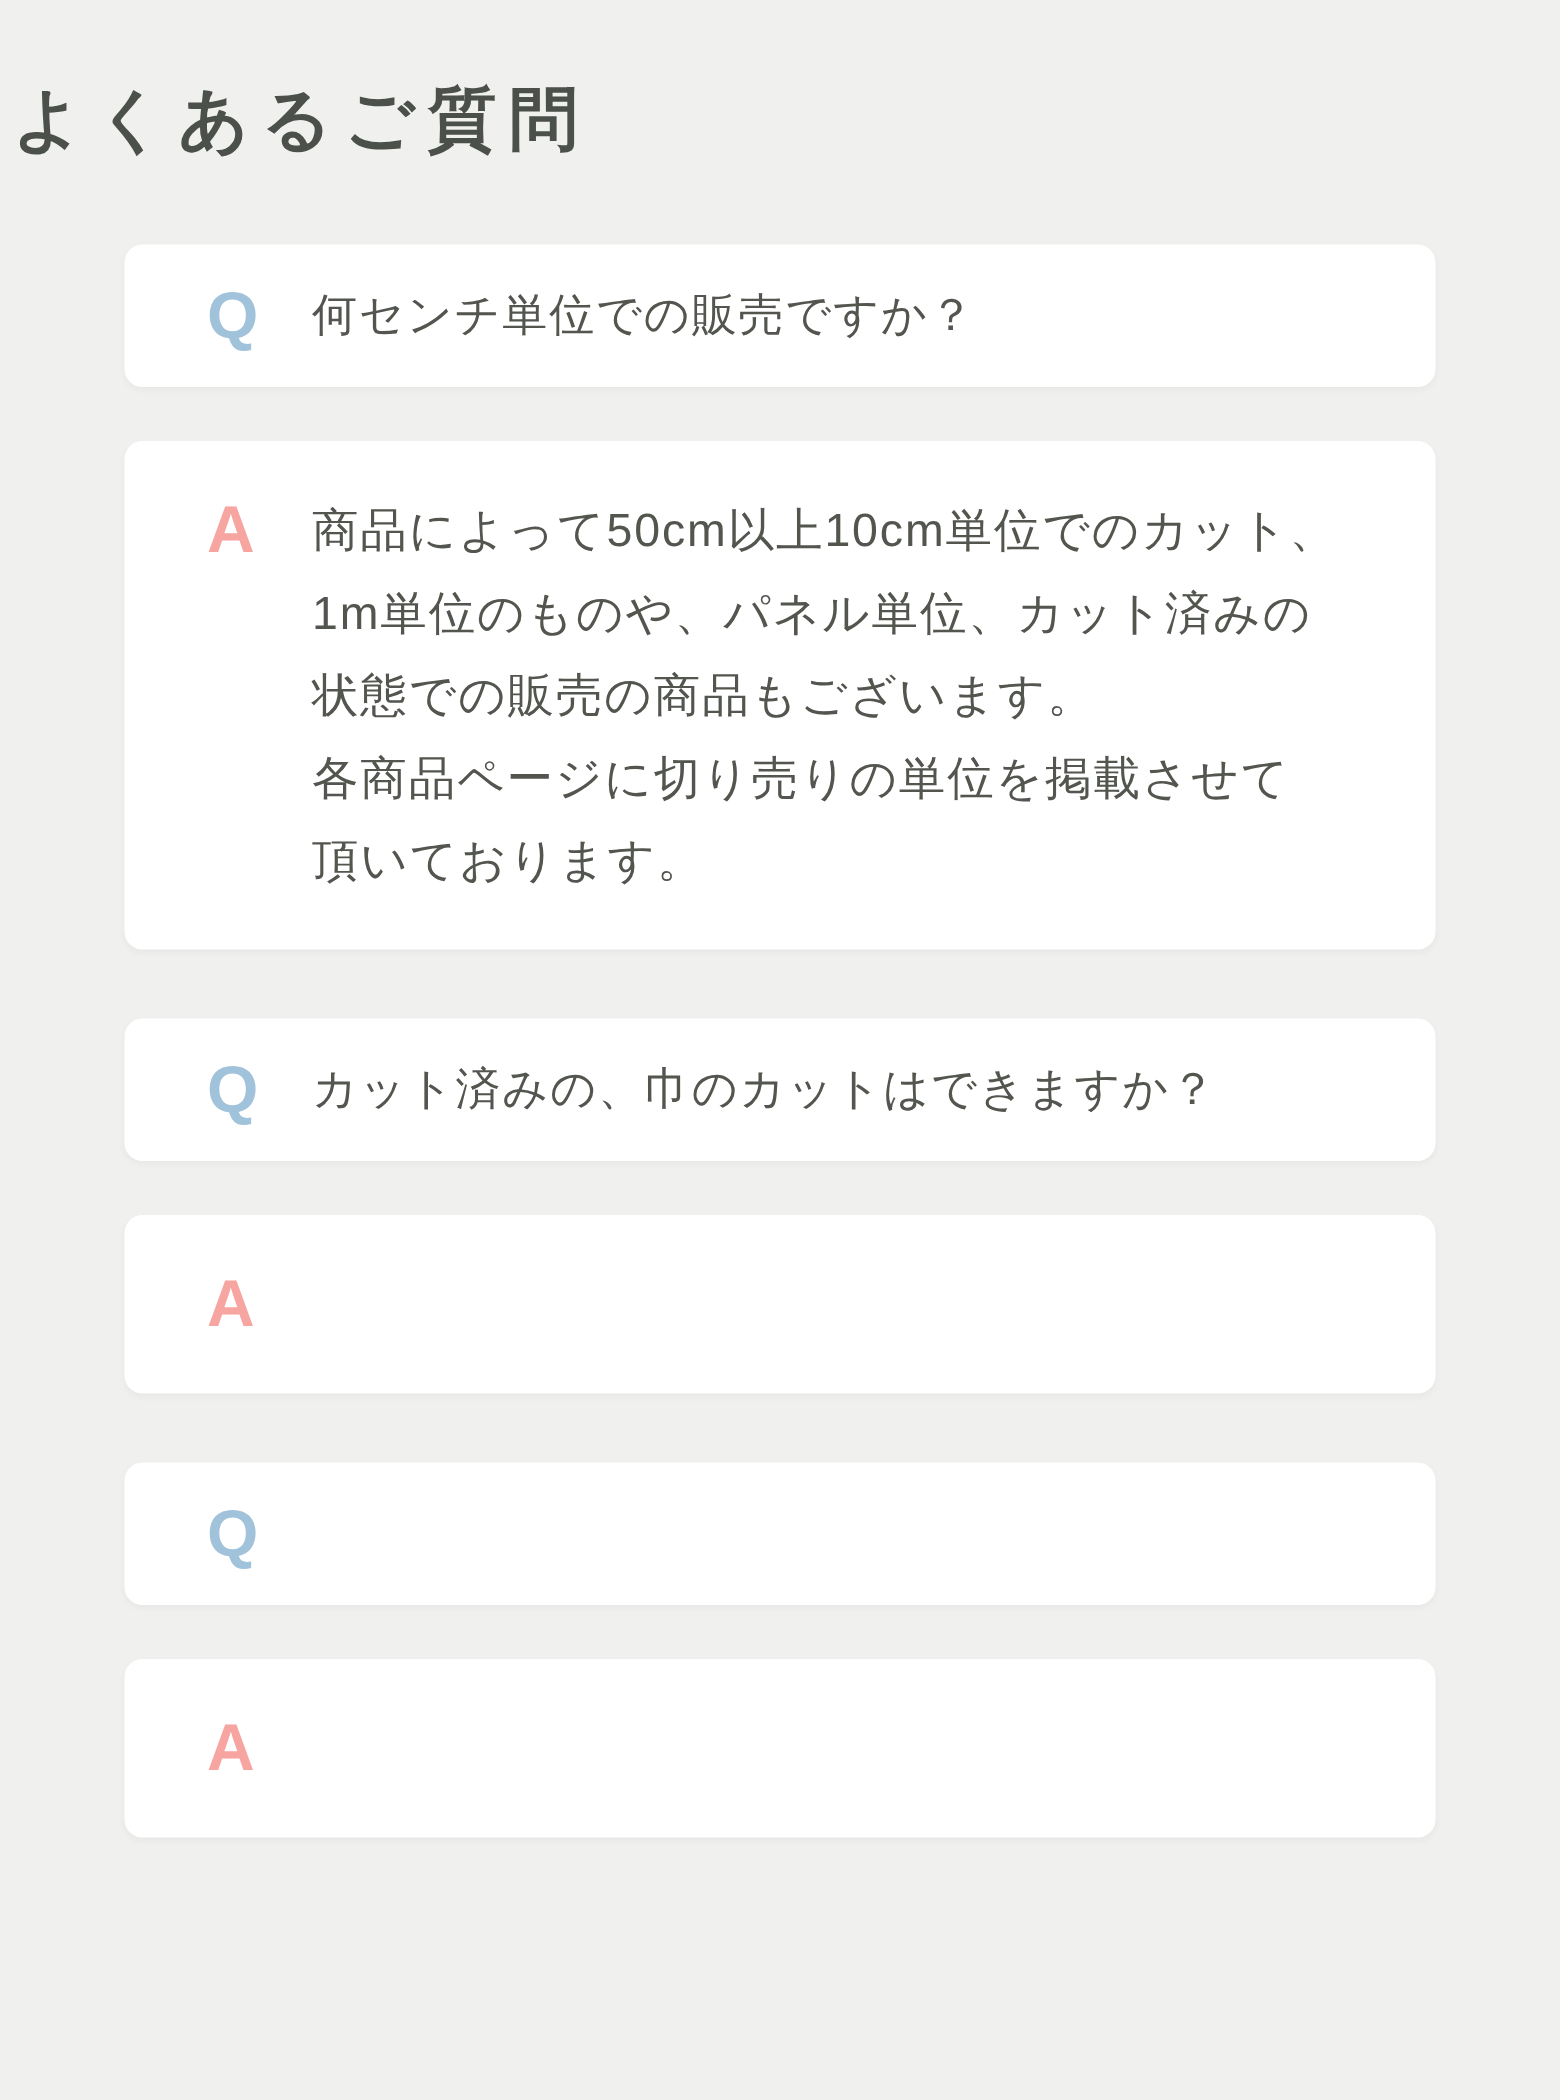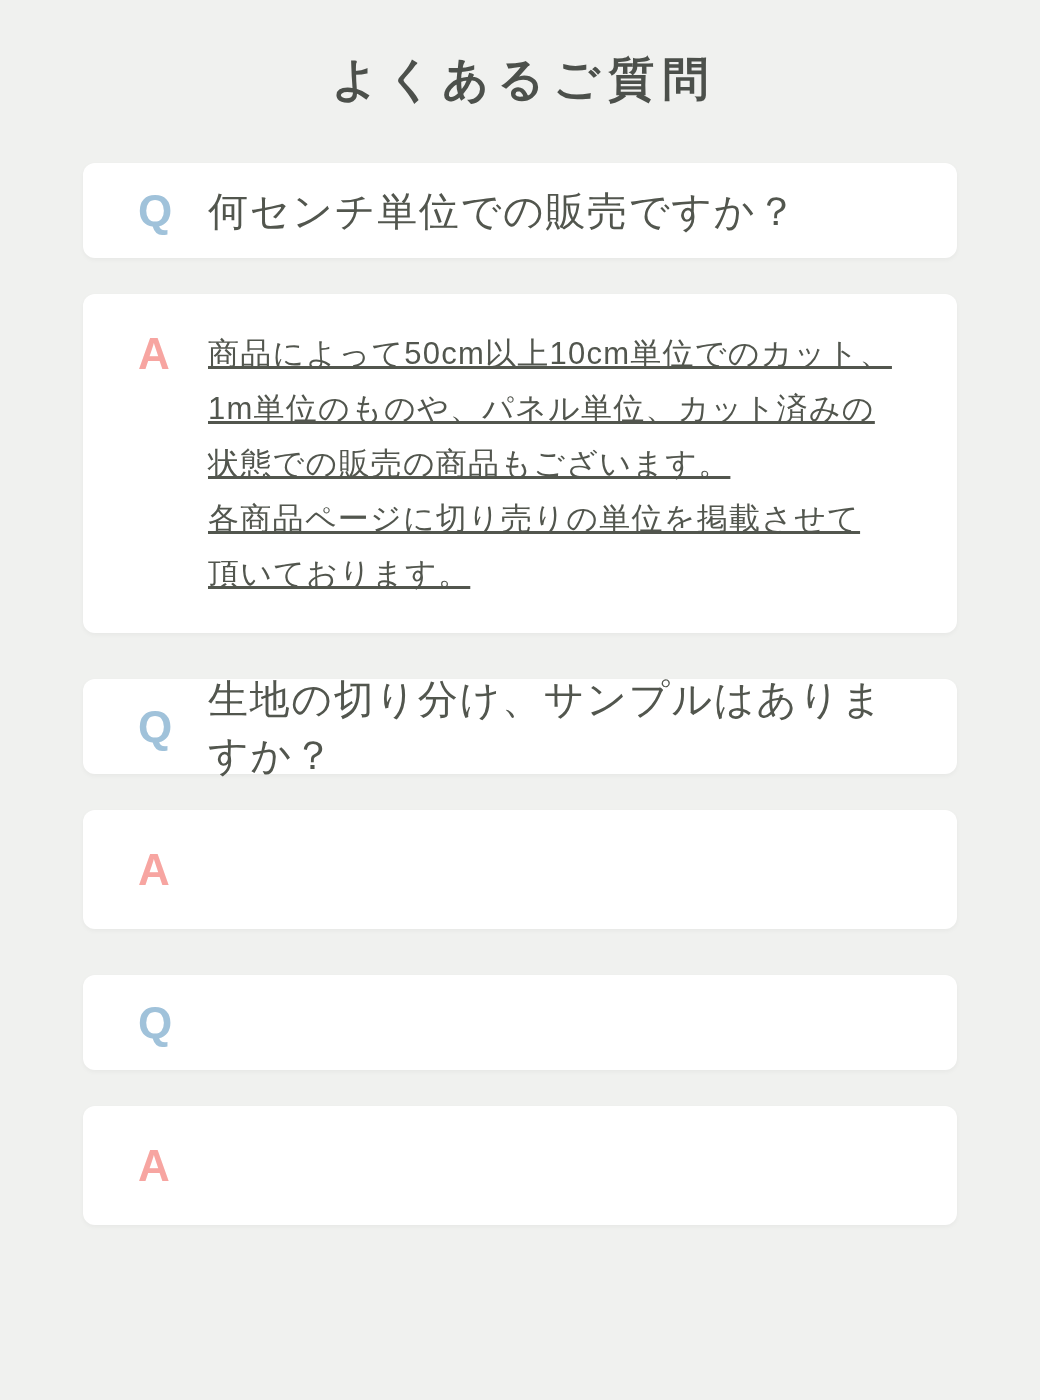--- a/index.html
+++ b/index.html
@@ -11,21 +11,20 @@
     width: 1040px;
     height: 1400px;
     background: #f0f1ef;
     font-family: "Liberation Sans", sans-serif;
     color: #52564e;
     padding-top: 52px;
     overflow: hidden;
   }
   .page-title {
     margin: 0 0 56px 0;
-    text-align: center;
     font-size: 46px;
     font-weight: bold;
     letter-spacing: 0.18em;
     text-indent: 0.18em;
     line-height: 1.2;
     color: #4c504b;
   }
   .faq-list {
     width: 874px;
     margin: 0 auto;
@@ -58,33 +57,32 @@
     font-weight: bold;
     line-height: 1;
   }
   .q-mark { color: #a0c2da; }
   .a-mark {
     color: #f7a5a1;
     line-height: 55px; 
   }
   .q-text {
     margin: 0;
-    font-size: 40px;
+    font-size: 30px;
     letter-spacing: 0.04em;
     line-height: 1.4;
     color: #52564e;
   }
   .a-text {
     margin: 0;
     font-size: 31px;
     letter-spacing: 0.04em;
     line-height: 55px;
     white-space: pre-line;
     color: #52564e;
-    text-decoration: underline;
   }
 </style>
 </head>
 <body>
 
 <main>
   <h1 class="page-title">よくあるご質問</h1>
 
   <section class="faq-list">
 
@@ -96,21 +94,21 @@
       <span class="mark a-mark">A</span>
       <p class="a-text">商品によって50cm以上10cm単位でのカット、
 1m単位のものや、パネル単位、カット済みの
 状態での販売の商品もございます。
 各商品ページに切り売りの単位を掲載させて
 頂いております。</p>
     </div>
 
     <div class="card q-card">
       <span class="mark q-mark">Q</span>
-      <p class="q-text">生地の切り分け、サンプルはありますか？</p>
+      <p class="q-text">カット済みの、巾のカットはできますか？</p>
     </div>
     <div class="card a-card">
       <span class="mark a-mark">A</span>
     </div>
 
     <div class="card q-card">
       <span class="mark q-mark">Q</span>
     </div>
     <div class="card a-card">
       <span class="mark a-mark">A</span>

